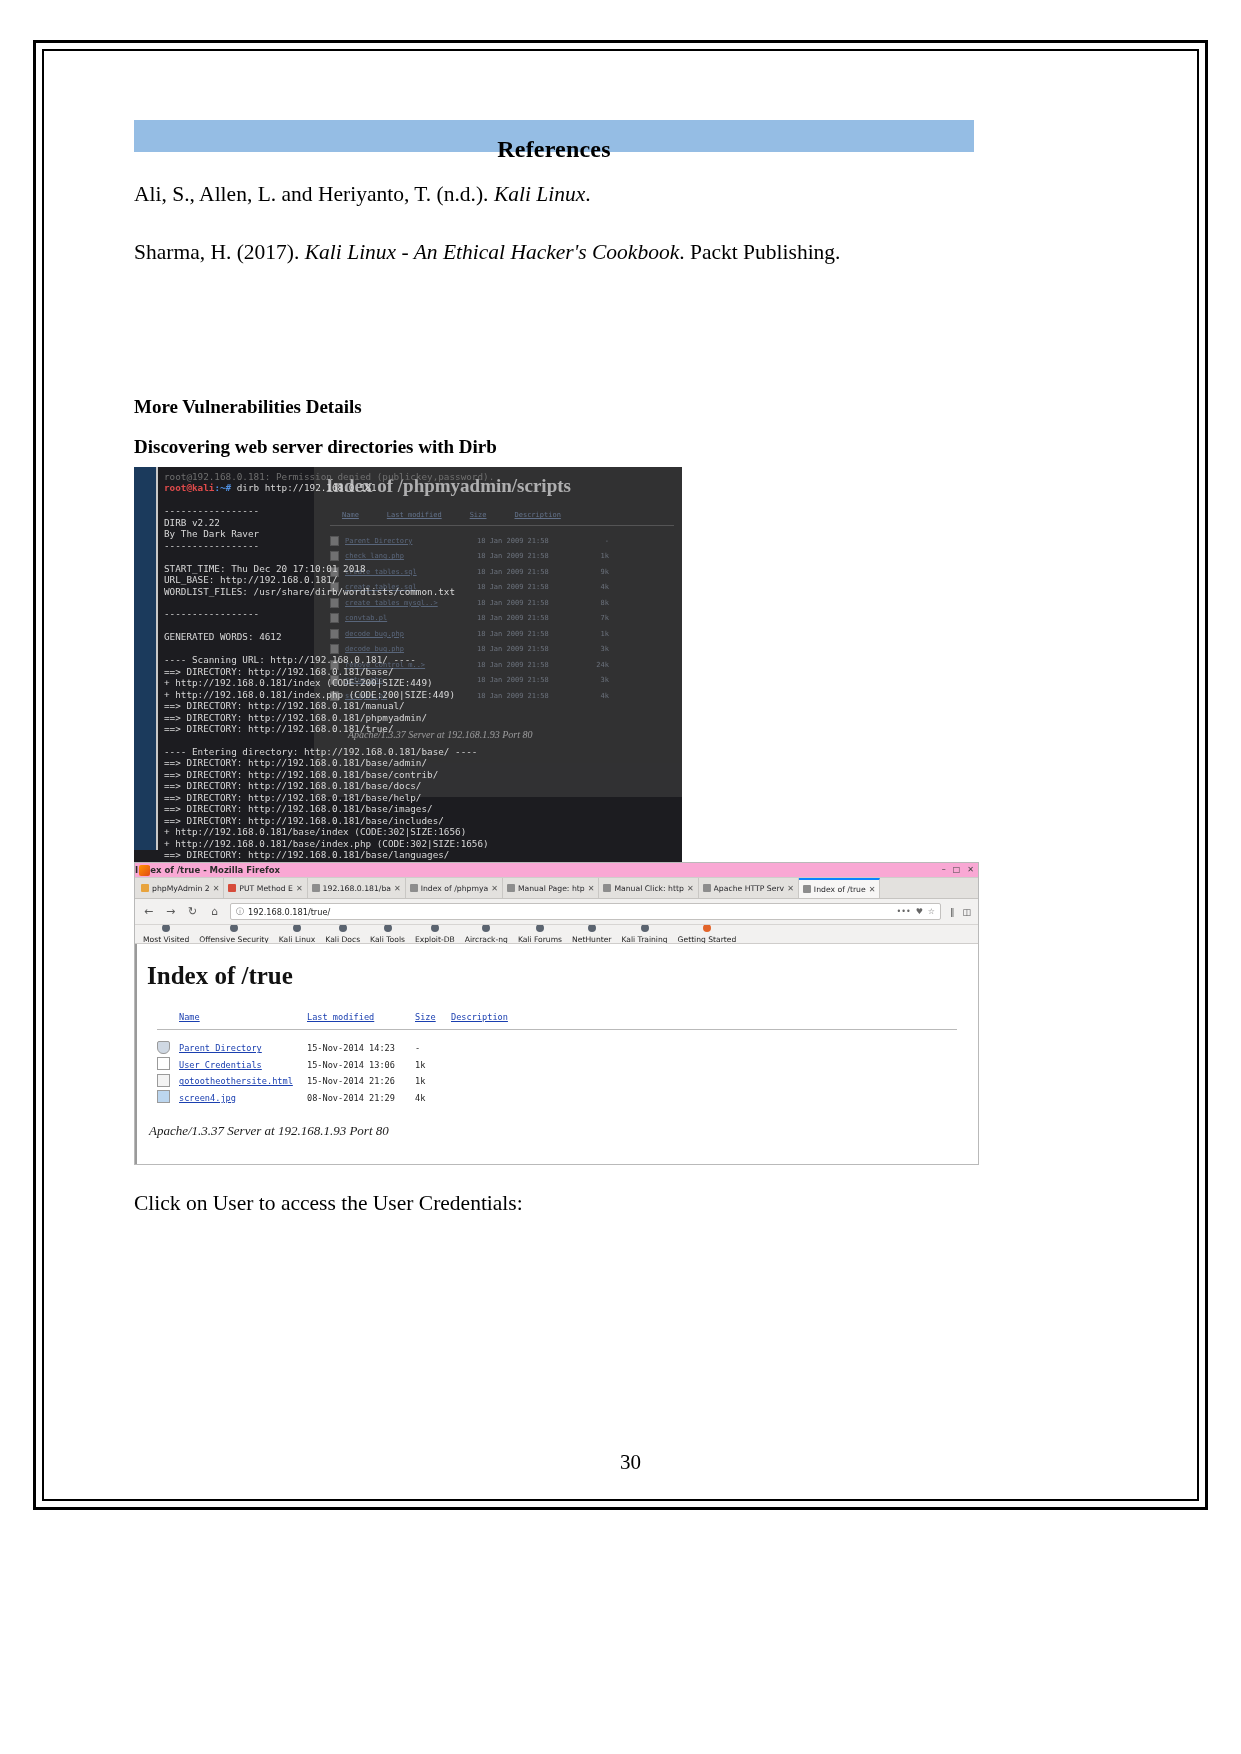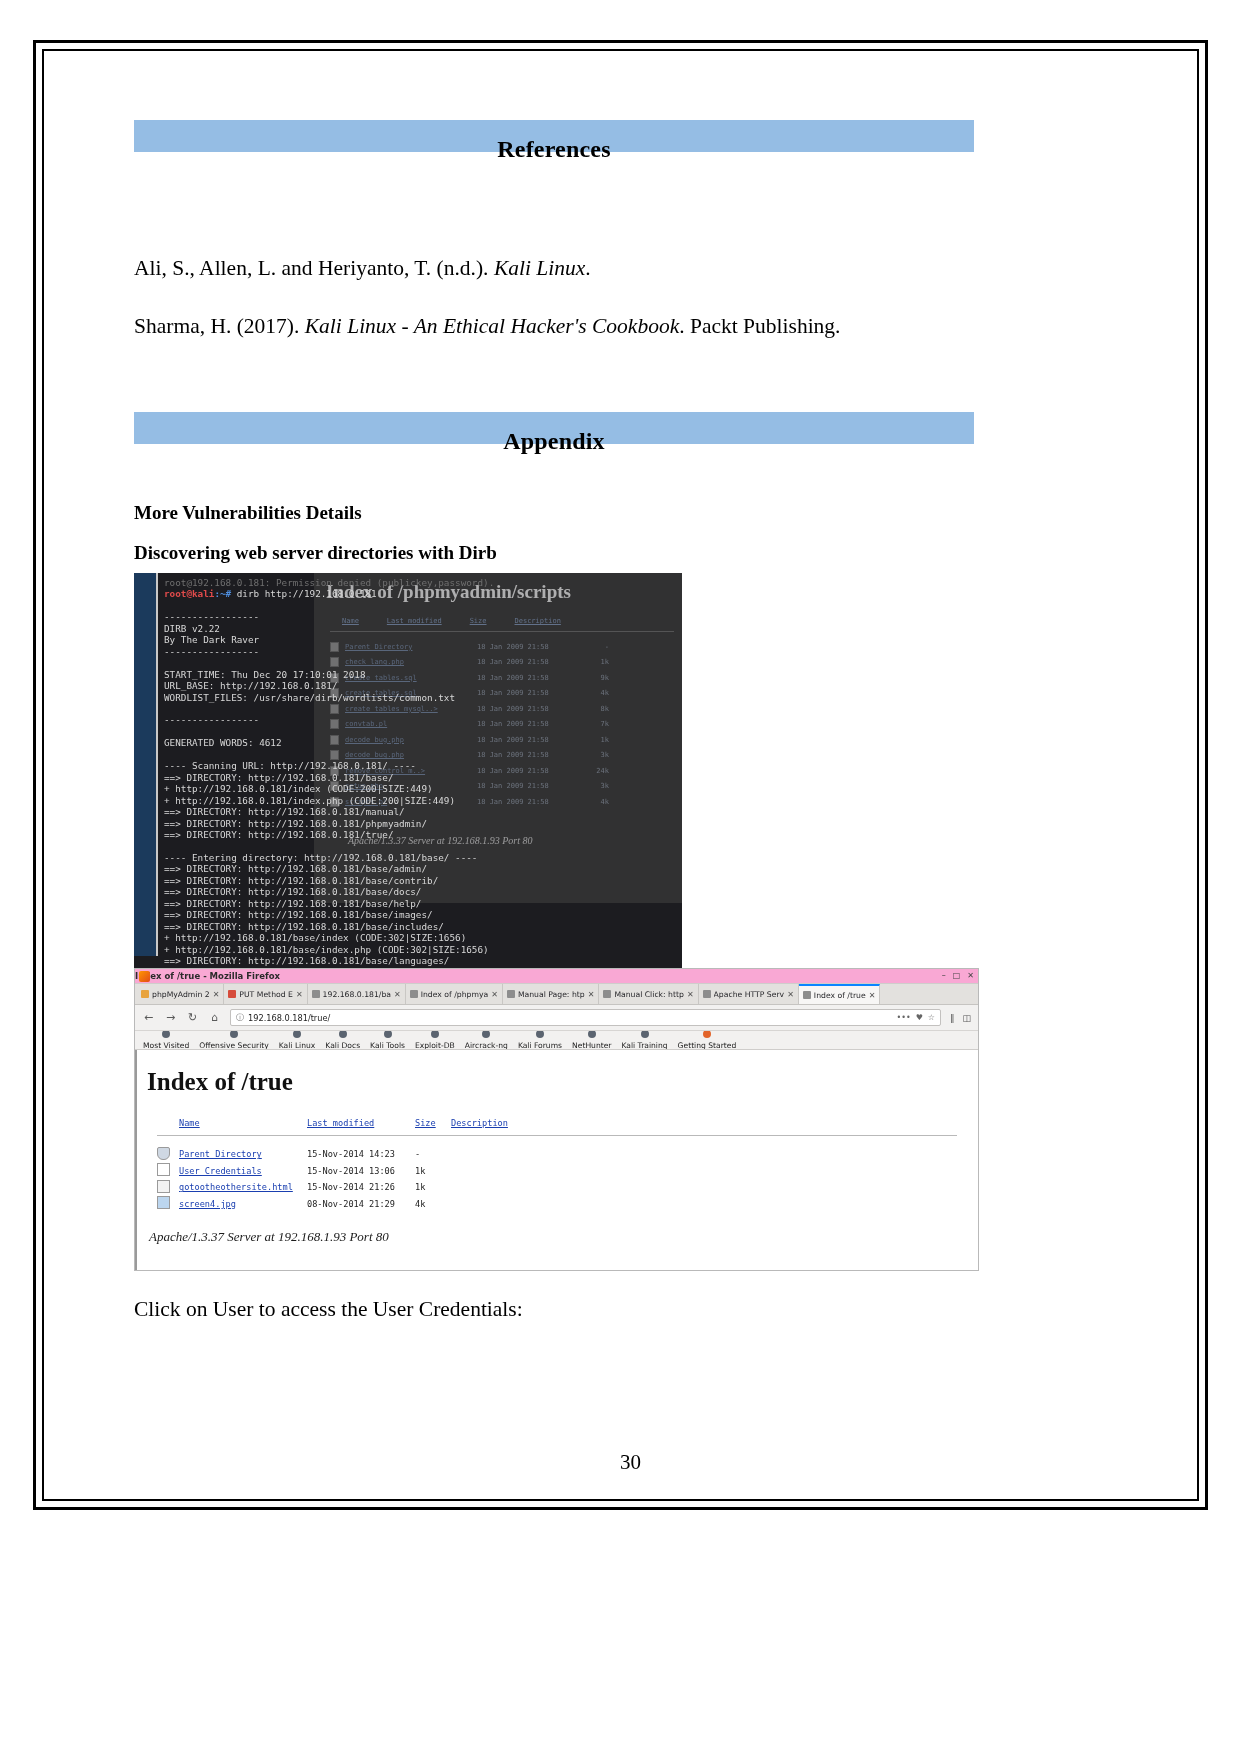--- a/index.html
+++ b/index.html
@@ -40,21 +40,21 @@
     justify-content: center;
     margin-bottom: 0;
   }
   .section-bar .title {
     font-size: 24px;
     font-weight: bold;
     color: #000;
     letter-spacing: 0.2px;
     margin-top: 26px;
   }
-  .ref-list { margin-top: 102px; }
+  .ref-list { margin-top: 28px; }
   .ref-item {
     font-size: 21.5px;
     line-height: 1.35;
     color: #000;
     margin-bottom: 29px;
   }
   .ref-item i { font-style: italic; }
   .spacer-appendix { height: 42px; }
   .sub-head {
     font-size: 19px;
@@ -304,23 +304,20 @@
       <p class="ref-item">
         <span>Ali, S., Allen, L. and Heriyanto, T. (n.d.). </span><i>Kali Linux</i><span>.</span>
       </p>
       <p class="ref-item">
         <span>Sharma, H. (2017). </span><i>Kali Linux - An Ethical Hacker's Cookbook</i><span>. Packt Publishing.</span>
       </p>
     </div>
 
     <div class="spacer-appendix"></div>
 
-    <div class="section-bar">
-      <span class="title">Appendix</span>
-    </div>
 
     <div class="sub-head first">More Vulnerabilities Details</div>
     <div class="sub-head second">Discovering web server directories with Dirb</div>
 
     <div class="shot-terminal">
       <div class="term-left-strip"></div>
       <div class="term-vbar"></div>
 
       <div class="term-ghost">
         <div class="ghost-title">Index of /phpmyadmin/scripts</div>

